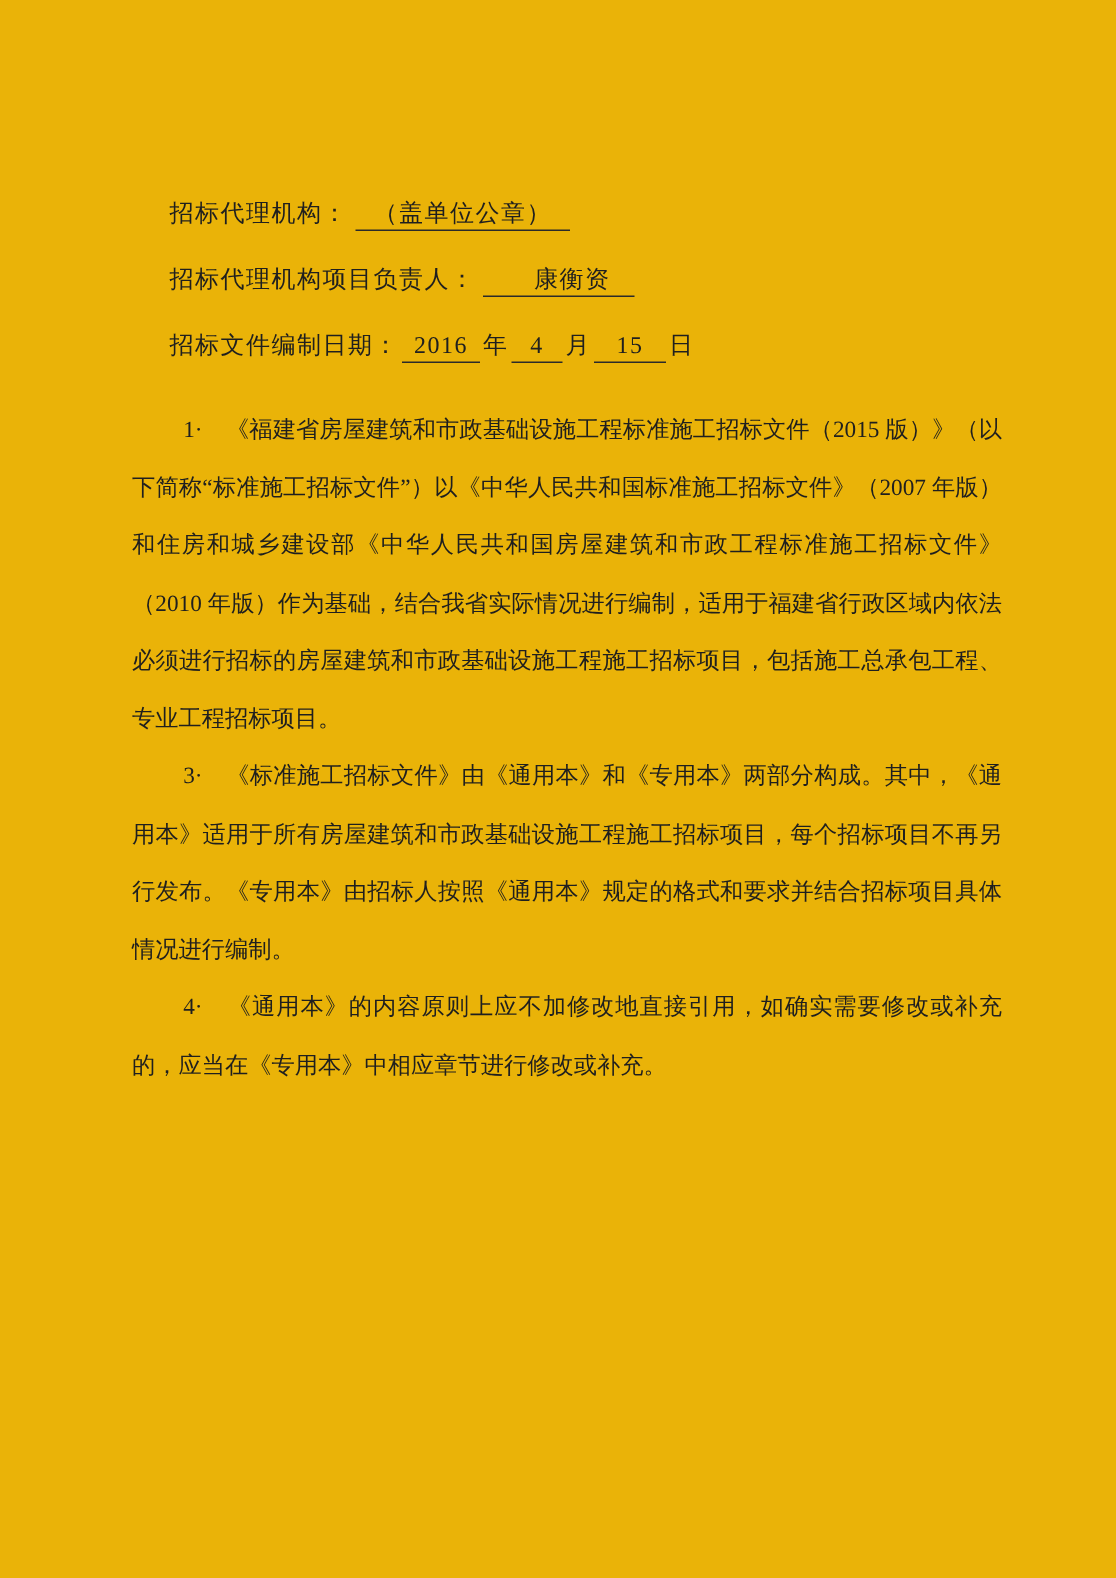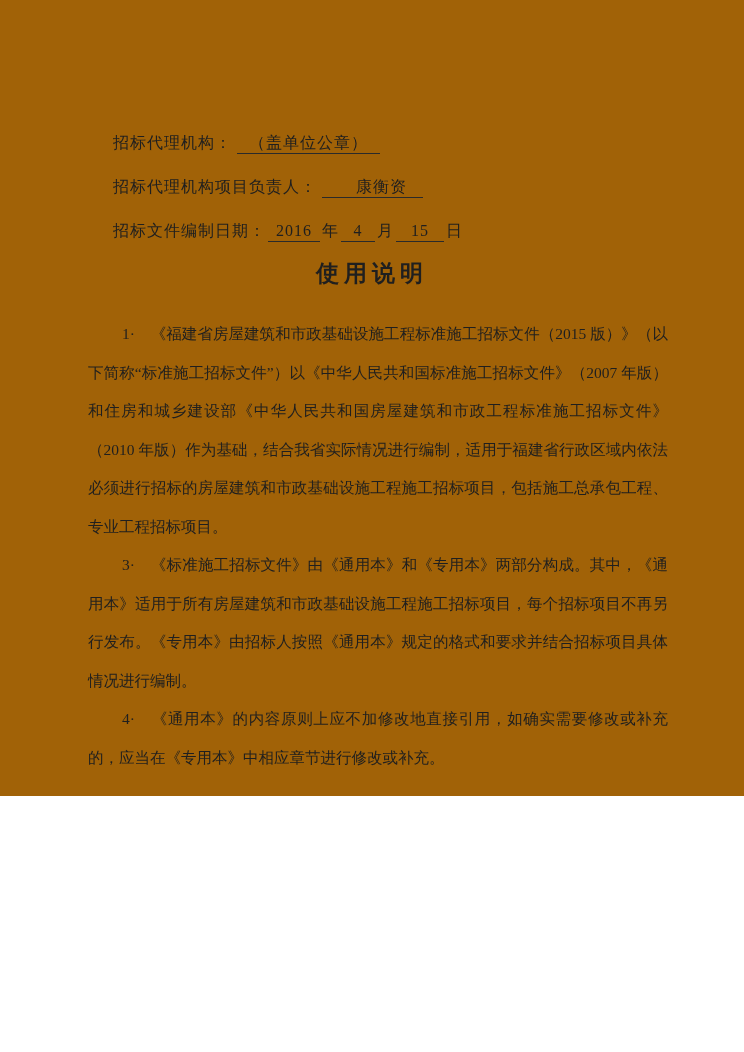--- a/index.html
+++ b/index.html
@@ -9,22 +9,22 @@
   }
   body {
     width: 744px;
     height: 1052px;
     font-family: "Liberation Serif", "DejaVu Serif", serif;
     color: #1f1f1f;
   }
   .page {
     position: relative;
     width: 744px;
-    height: 796px;
-    background: #a16207;
+    height: 1052px;
+    background: #eab308;
     overflow: hidden;
   }
 
   
   .header-block {
     padding-top: 132px;
     padding-left: 113px;
     font-size: 16px;
     letter-spacing: 1px;
   }
@@ -102,21 +102,20 @@
       <span class="field-label">招标代理机构项目负责人：</span><span class="ufield name-field">康衡资</span>
     </div>
 
 
     <div class="date-line">
       <span class="field-label">招标文件编制日期：</span><span class="date-seg date-year">2016</span><span>年</span><span class="date-seg date-month">4</span><span>月</span><span class="date-seg date-day">15</span><span>日</span>
     </div>
 
   </div>
 
-  <div class="section-title">使用说明</div>
 
   <div class="body-block">
     <p>1·　《福建省房屋建筑和市政基础设施工程标准施工招标文件（2015 版）》（以下简称“标准施工招标文件”）以《中华人民共和国标准施工招标文件》（2007 年版）和住房和城乡建设部《中华人民共和国房屋建筑和市政工程标准施工招标文件》（2010 年版）作为基础，结合我省实际情况进行编制，适用于福建省行政区域内依法必须进行招标的房屋建筑和市政基础设施工程施工招标项目，包括施工总承包工程、专业工程招标项目。</p>
     <p>3·　《标准施工招标文件》由《通用本》和《专用本》两部分构成。其中，《通用本》适用于所有房屋建筑和市政基础设施工程施工招标项目，每个招标项目不再另行发布。《专用本》由招标人按照《通用本》规定的格式和要求并结合招标项目具体情况进行编制。</p>
     <p>4·　《通用本》的内容原则上应不加修改地直接引用，如确实需要修改或补充的，应当在《专用本》中相应章节进行修改或补充。</p>
   </div>
 
 </div>
 
 </body></html>

